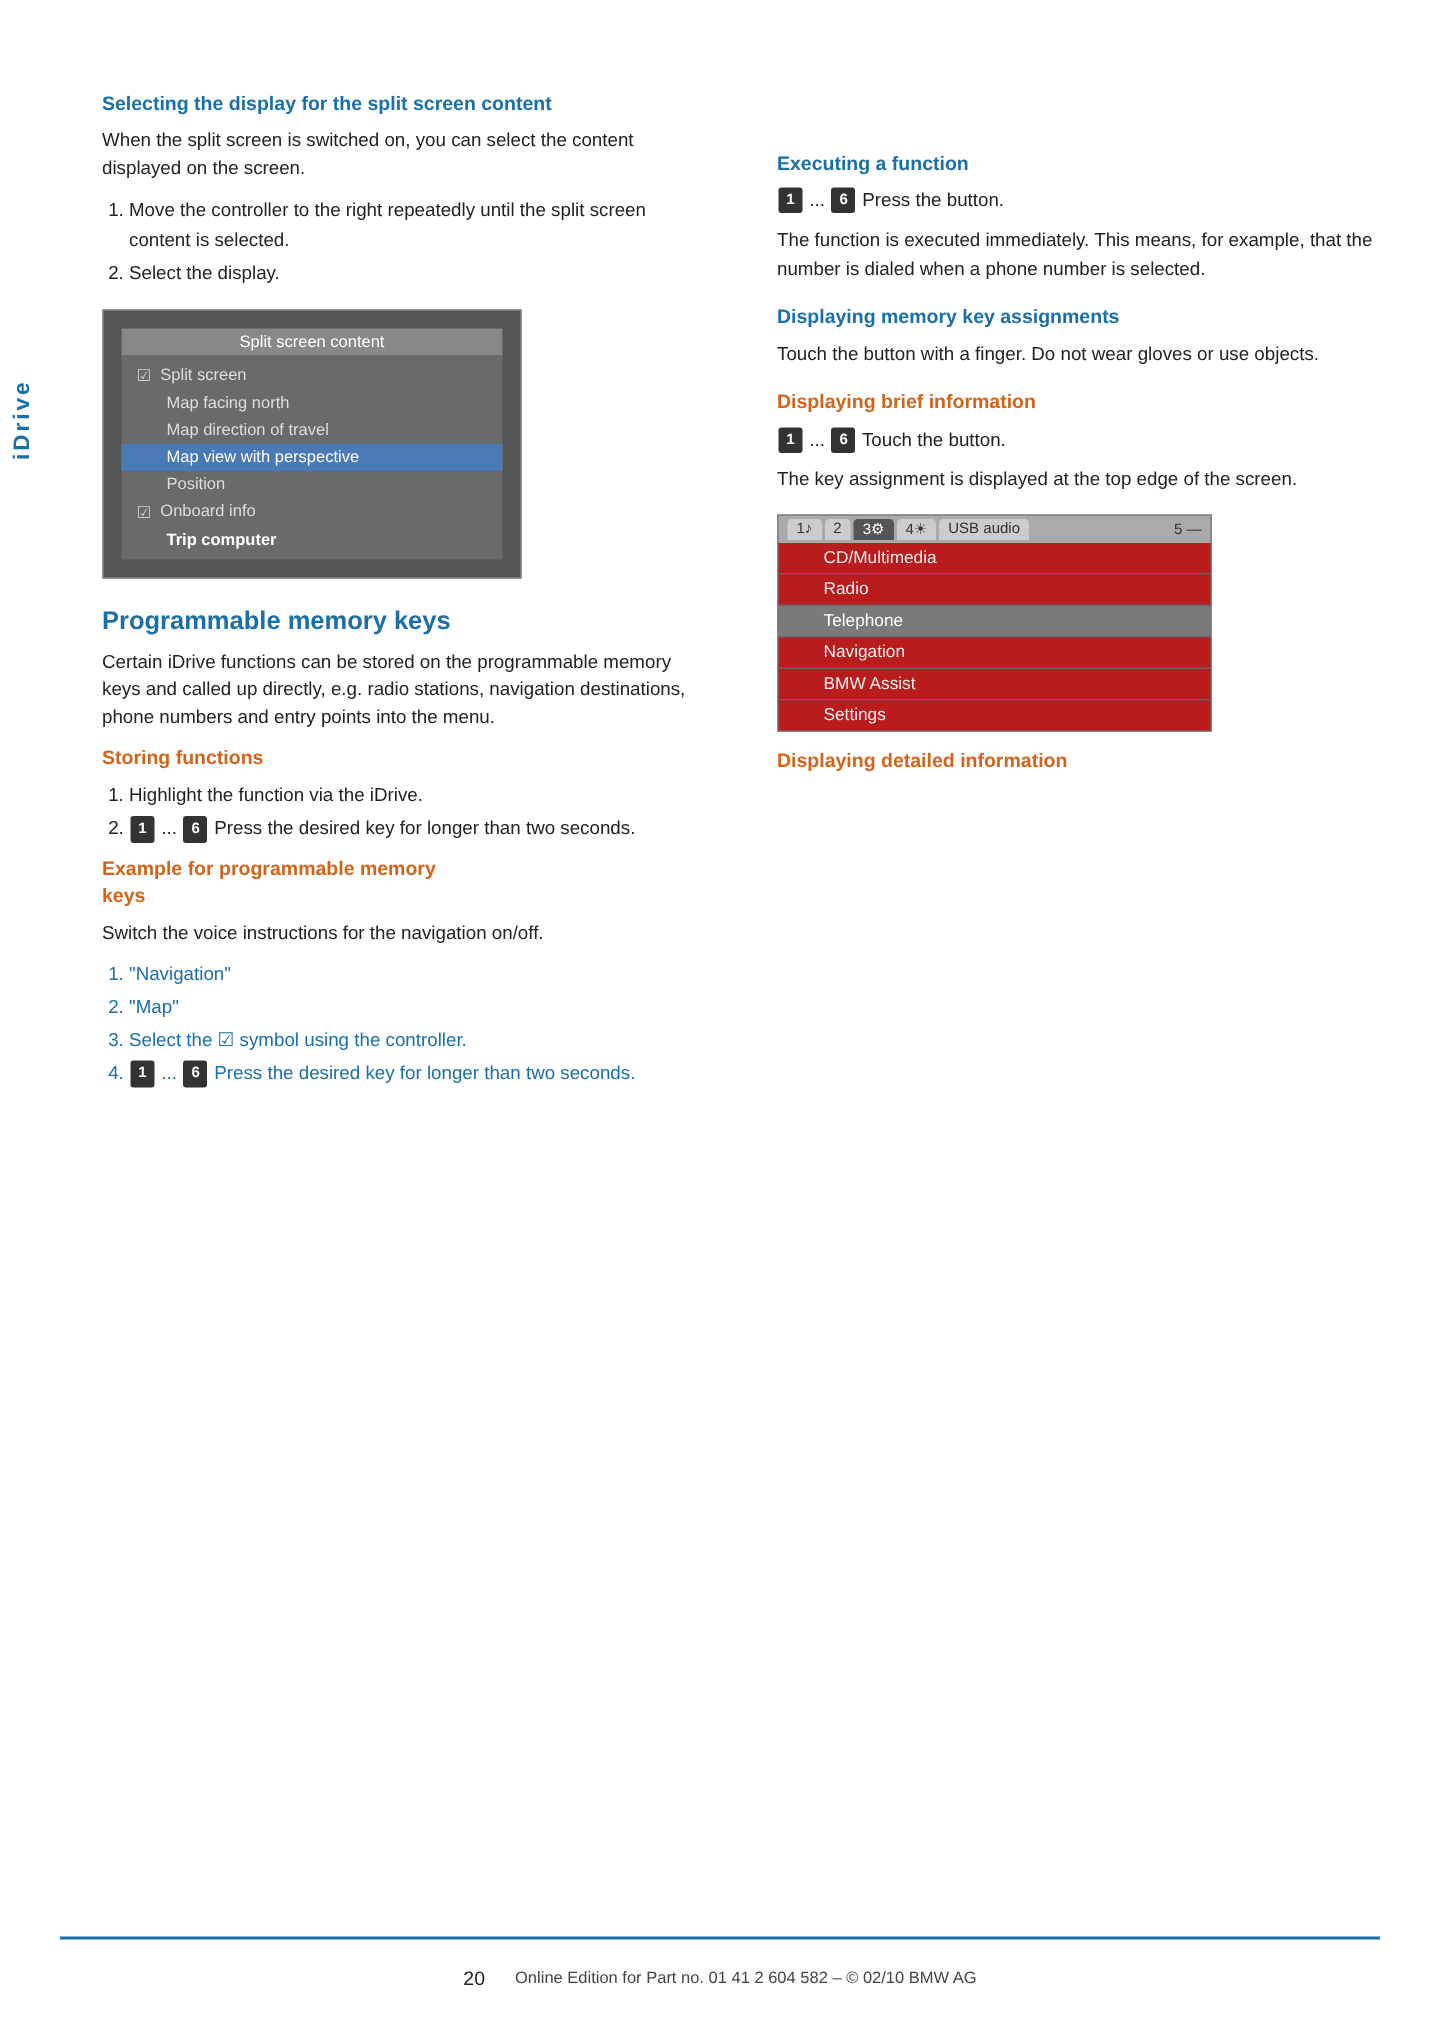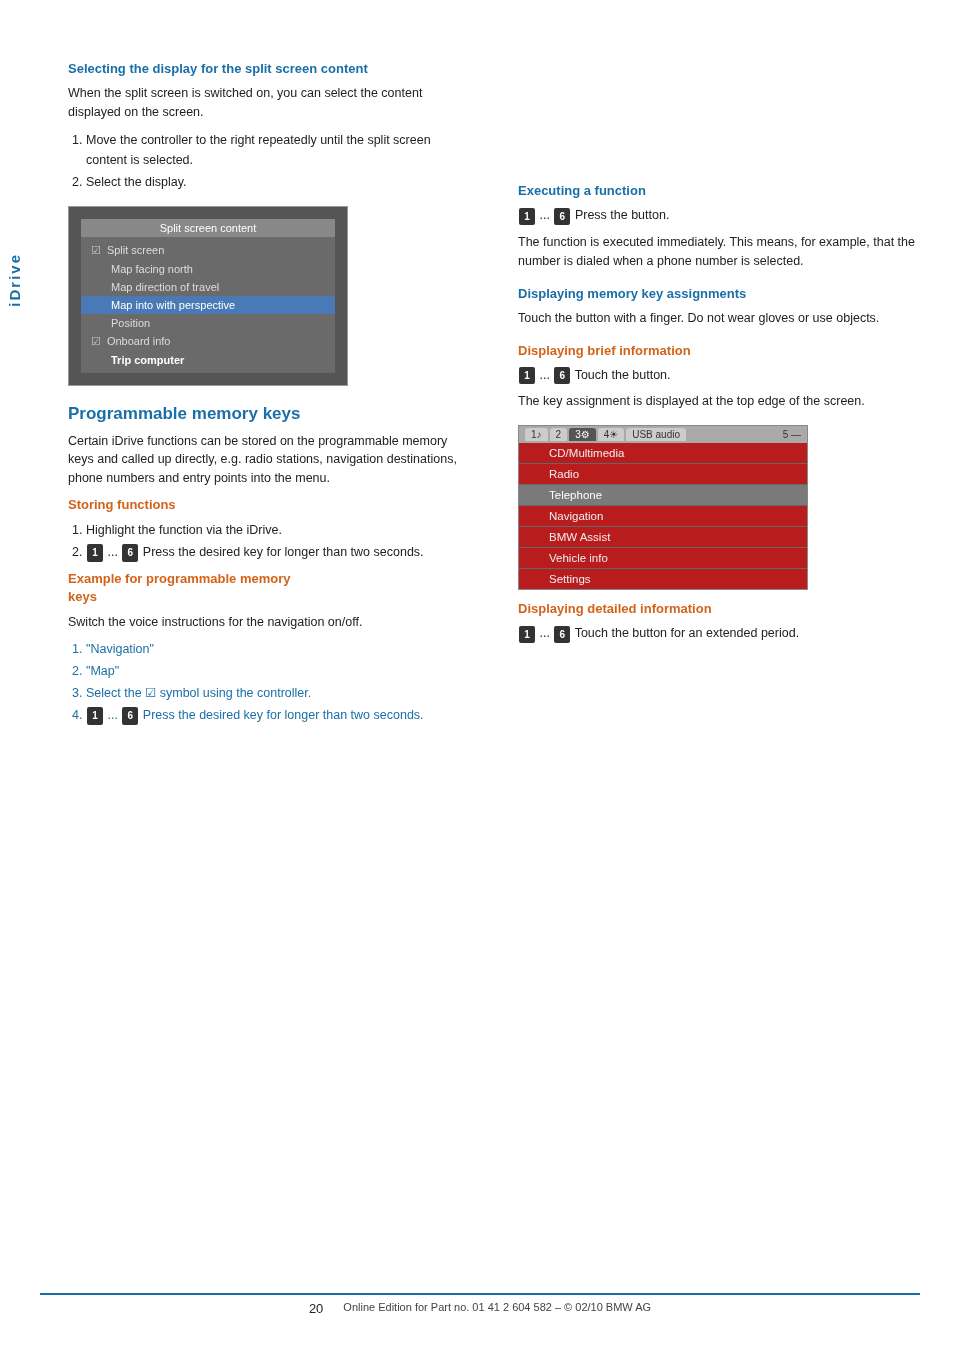--- a/index.html
+++ b/index.html
@@ -38,21 +38,20 @@
       writing-mode: vertical-rl;
       transform: rotate(180deg);
       letter-spacing: 2px;
     }
 
     
     .content-area {
       display: flex;
       margin-left: 28px;
       padding: 0 40px;
-      align-items: center;
     }
     .left-col {
       width: 50%;
       padding-right: 24px;
     }
     .right-col {
       width: 50%;
       padding-left: 24px;
       margin-top: 40px;
     }
@@ -214,25 +213,25 @@
       color: #fff;
     }
 
     
     .footer {
       position: absolute;
       bottom: 30px;
       left: 0;
       right: 0;
       display: flex;
-      align-items: flex-start;
+      align-items: center;
       justify-content: center;
       border-top: 2px solid #1a6fa8;
-      padding-top: 6px;
-      margin: 12px 40px;
+      padding-top: 18px;
+      margin: 2px 40px;
     }
     .page-number {
       font-size: 13px;
       color: #222;
       margin-right: 20px;
     }
     .footer-text {
       font-size: 11px;
       color: #444;
     }
@@ -260,21 +259,21 @@
           <li>Select the display.</li>
         </ol>
       </div>
 
       <div class="screenshot-area">
         <div class="screenshot-title">Split screen content</div>
         <div class="screenshot-menu">
           <div class="screenshot-menu-item checked">Split screen</div>
           <div class="screenshot-menu-item">Map facing north</div>
           <div class="screenshot-menu-item">Map direction of travel</div>
-          <div class="screenshot-menu-item selected">Map into with perspective</div>
+          <div class="screenshot-menu-item selected">Map view with perspective</div>
           <div class="screenshot-menu-item">Position</div>
           <div class="screenshot-menu-item checked">Onboard info</div>
           <div class="screenshot-menu-item bold-item">Trip computer</div>
         </div>
       </div>
 
       <div class="section-gap">
         <div class="big-heading">Programmable memory keys</div>
         <p class="body-text">Certain iDrive functions can be stored on the programmable memory keys and called up directly, e.g. radio stations, navigation destinations, phone numbers and entry points into the menu.</p>
 
@@ -345,33 +344,26 @@
             <span class="nav-tab">USB audio</span>
           </div>
           <span class="nav-right-indicator">5 —</span>
         </div>
         <div>
           <div class="nav-row">CD/Multimedia</div>
           <div class="nav-row">Radio</div>
           <div class="nav-row highlighted">Telephone</div>
           <div class="nav-row">Navigation</div>
           <div class="nav-row">BMW Assist</div>
-          <div class="nav-row">Vehicle info</div>
           <div class="nav-row">Settings</div>
         </div>
       </div>
 
       <div class="section-gap" style="margin-top:10px;">
         <div class="section-heading-orange">Displaying detailed information</div>
-        <p class="body-text">
-          <span class="key-badge">1</span>
-          <span> ... </span>
-          <span class="key-badge">6</span>
-          <span>Touch the button for an extended period.</span>
-        </p>
       </div>
 
     </div>
   </div>
 
   <div class="footer">
     <span class="page-number">20</span>
     <span class="footer-text">Online Edition for Part no. 01 41 2 604 582 – © 02/10 BMW AG</span>
   </div>
 

